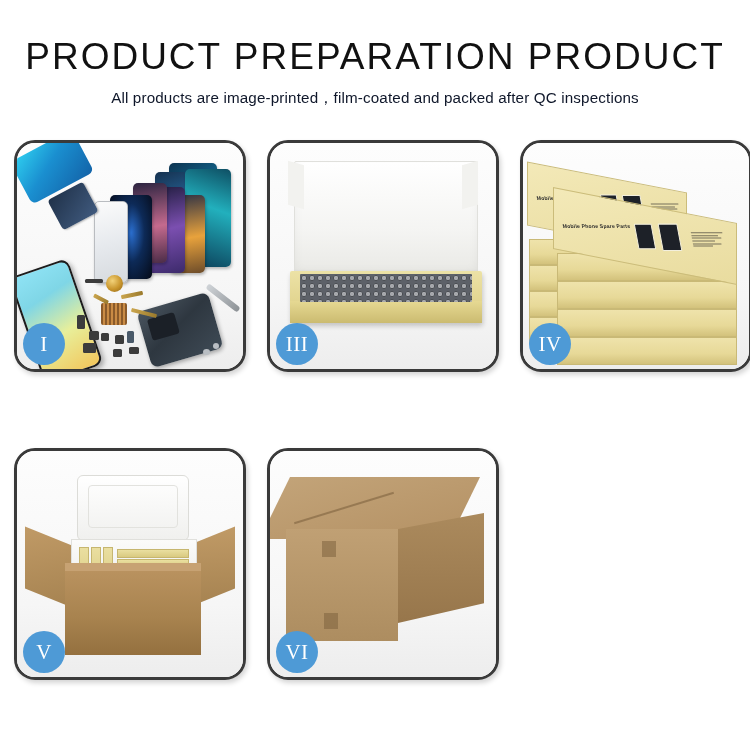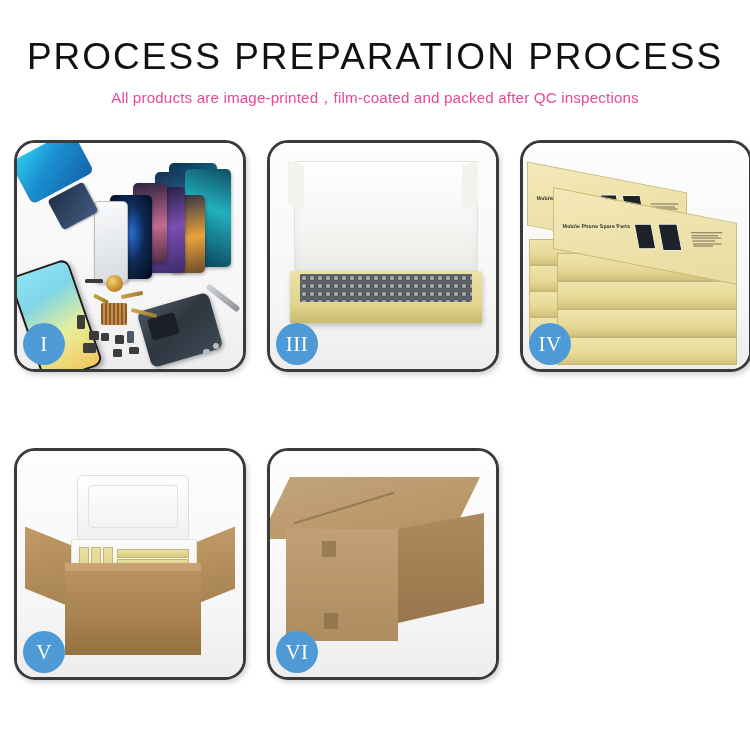--- a/index.html
+++ b/index.html
@@ -19,21 +19,21 @@
     font-weight: 500;
     letter-spacing: 2.0px;
     color: #111111;
     line-height: 1.05;
     white-space: nowrap;
   }
   .subtitle {
     font-family: "Liberation Sans", sans-serif;
     font-size: 15.2px;
     font-weight: 400;
-    color: #ec4899;
+    color: #0f172a;
     letter-spacing: 0.15px;
     margin-top: 11px;
     white-space: nowrap;
   }
 
   
   .grid {
     position: absolute;
     left: 14px; top: 140px;
     width: 722px;
@@ -279,21 +279,21 @@
     position: absolute; background: rgba(120,92,58,.55);
   }
   .p6 .tab { position: absolute; background: rgba(126,98,62,.55); }
 </style>
 </head>
 <body>
 
 <div class="page">
 
   <div class="header">
-    <div class="title">PROCESS PREPARATION PROCESS</div>
+    <div class="title">PRODUCT PREPARATION PRODUCT</div>
     <div class="subtitle">All products are image-printed，film-coated and packed after QC inspections</div>
   </div>
 
   <div class="grid">
 
     <div class="panel p1">
       <div class="stage">
         <div class="scr s-teal"></div>
         <div class="scr s-blue2"></div>
         <div class="scr s-teal2"></div>

